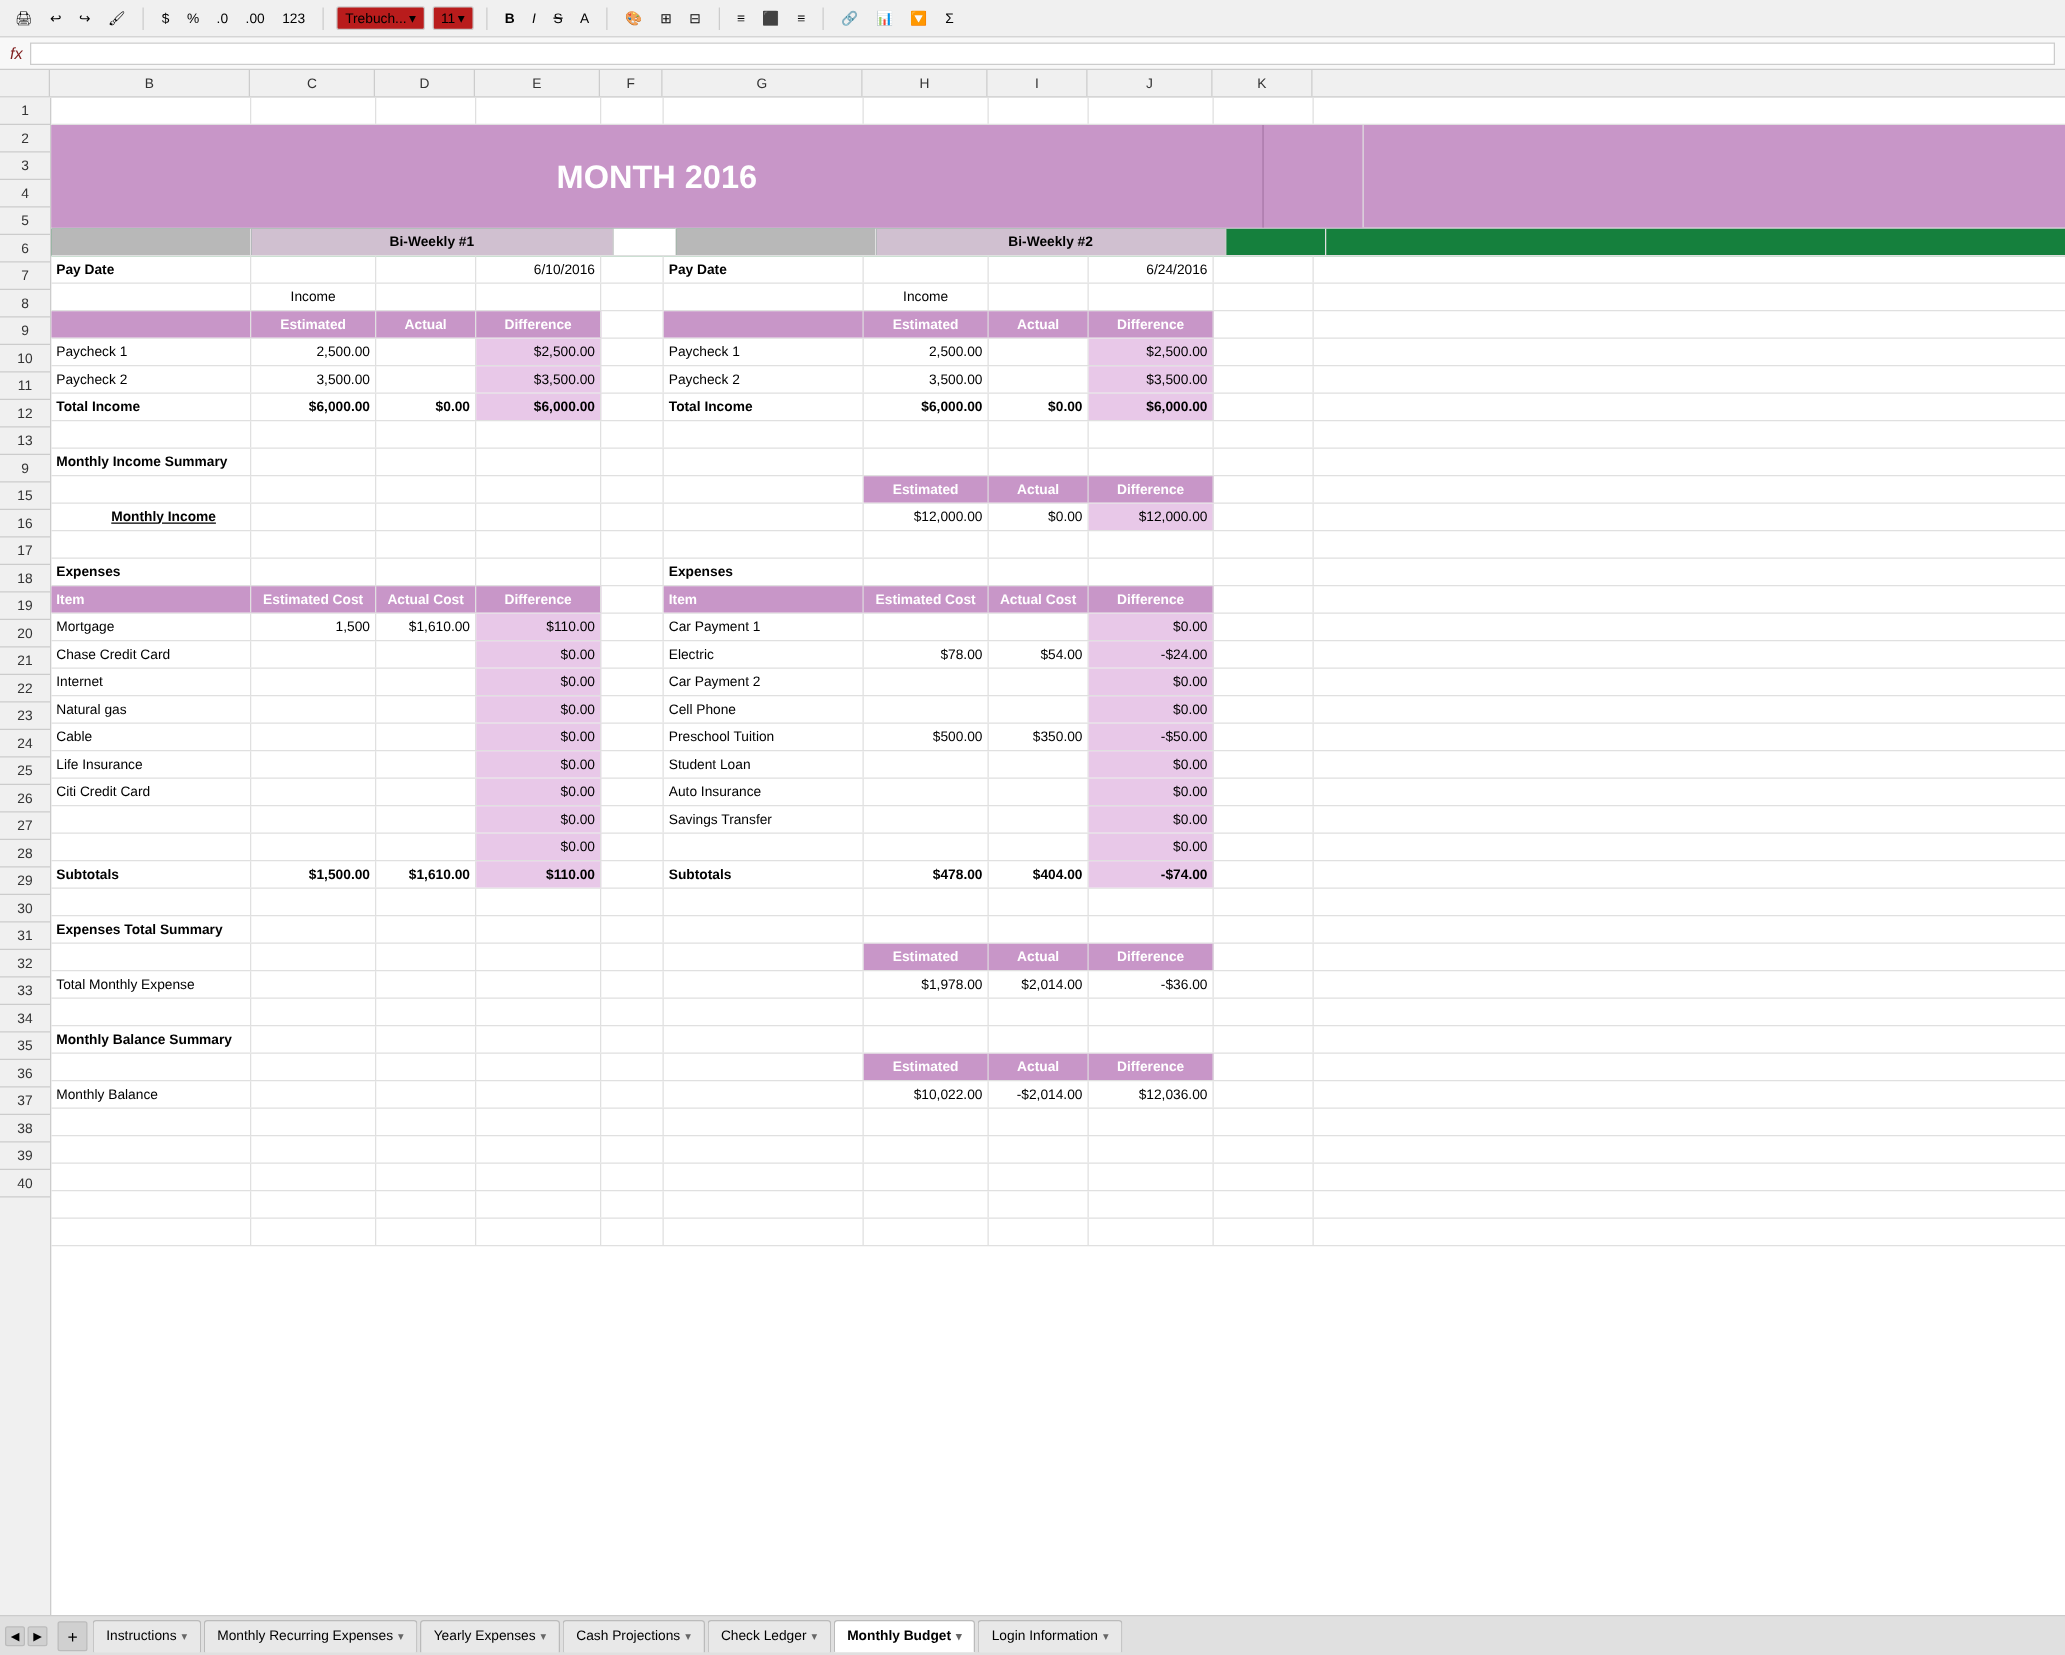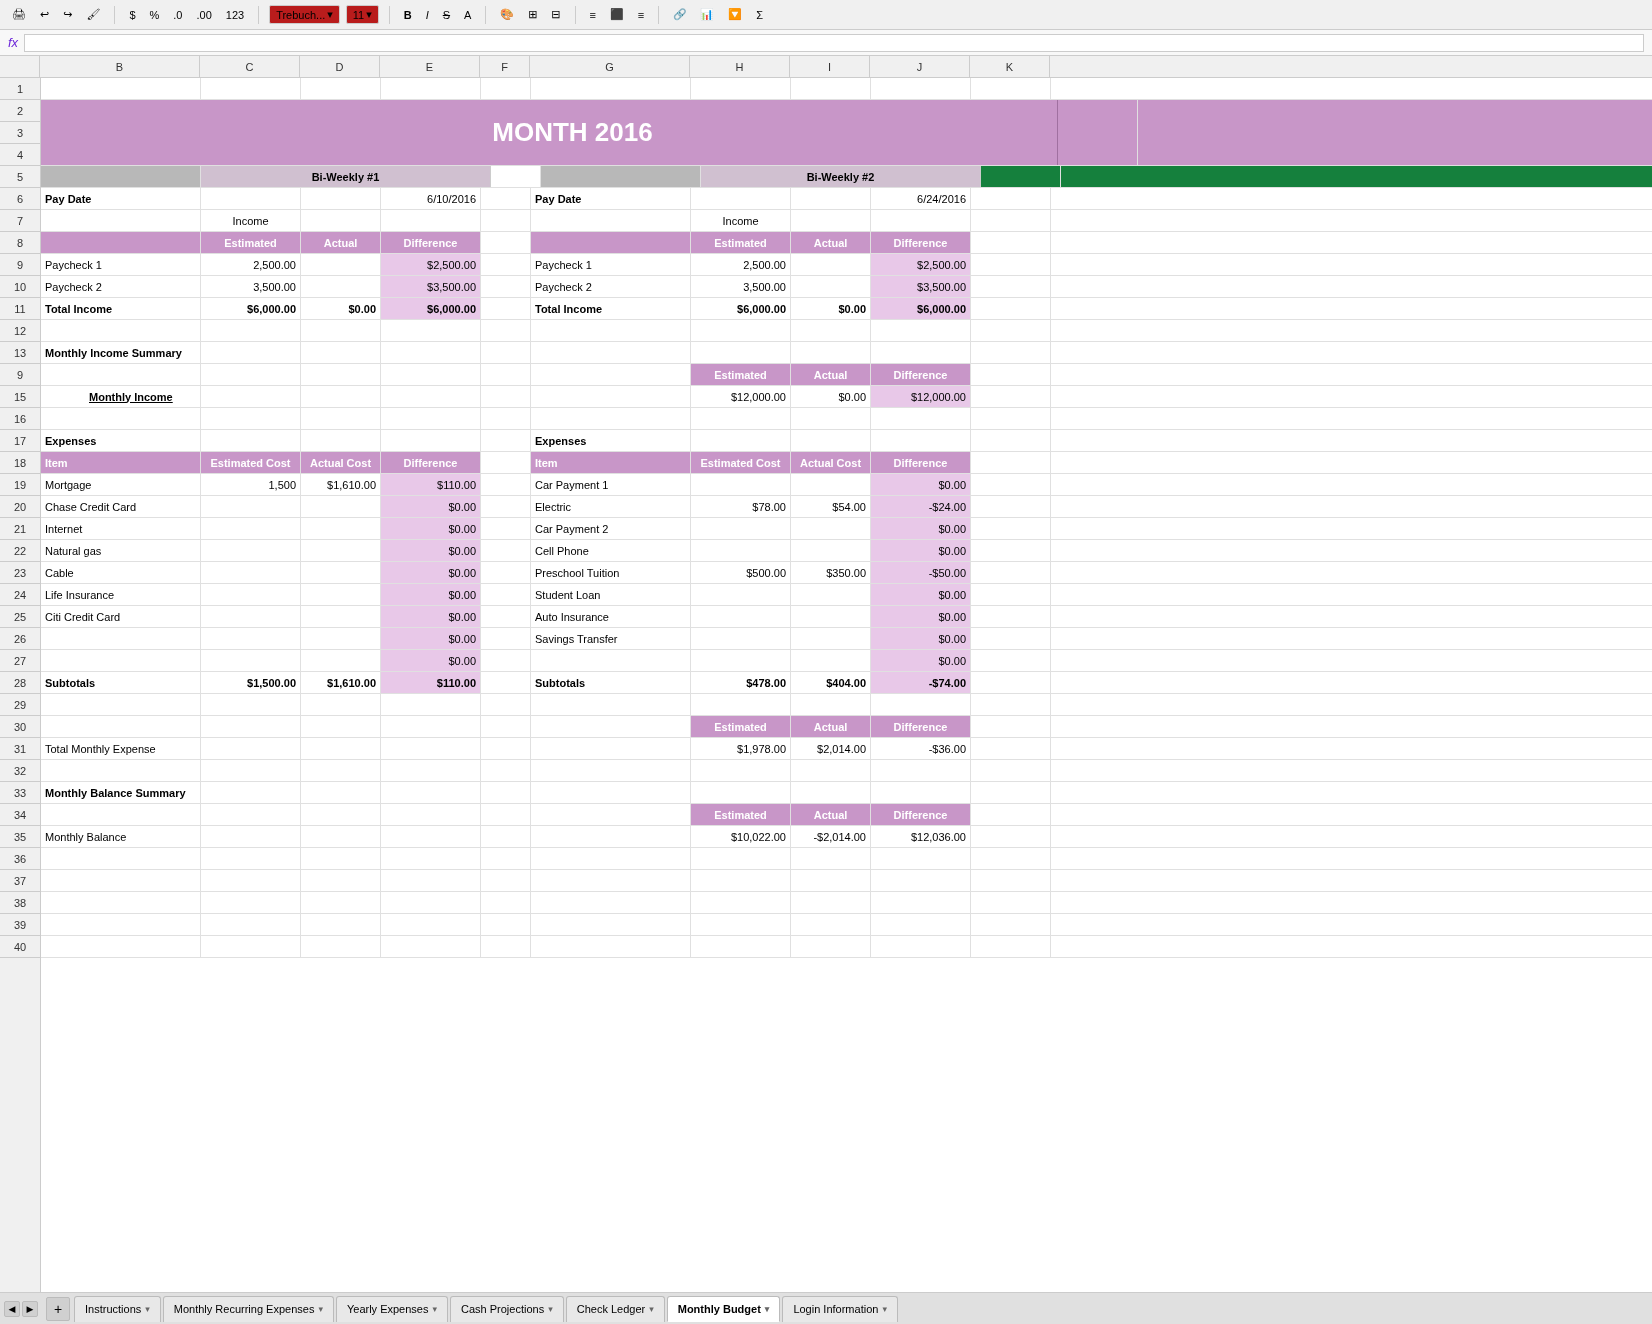--- a/index.html
+++ b/index.html
@@ -46,21 +46,21 @@
     .formula-bar {
       height: 26px;
       background: #f8f8f8;
       border-bottom: 1px solid #ccc;
       display: flex;
       align-items: center;
       padding: 0 8px;
       gap: 6px;
       font-size: 12px;
     }
-    .fx-label { font-style: italic; font-size: 13px; color: #6d28d9; }
+    .fx-label { font-style: italic; font-size: 13px; color: #7f1d1d; }
     .formula-input {
       flex: 1;
       border: 1px solid #ccc;
       padding: 2px 4px;
       font-size: 11px;
     }
 
     
     .spreadsheet-container {
       display: flex;
@@ -353,21 +353,21 @@
         <div class="cell w-d"></div>
         <div class="cell w-e"></div>
         <div class="cell w-f"></div>
         <div class="cell w-g"></div>
         <div class="cell w-h"></div>
         <div class="cell w-i"></div>
         <div class="cell w-j"></div>
         <div class="cell w-k"></div>
       </div>
 
-      <div class="grid-row" style="height:66px; background:#c896c8;padding-left:47px;">
+      <div class="grid-row" style="height:83px; background:#c896c8;">
         <div class="cell w-b title-cell" style="width:970px; border-right:1px solid #a070a0;">MONTH 2016</div>
         <div class="cell w-k" style="background:#c896c8;"></div>
       </div>
 
       <div class="grid-row" style="background:#15803d;">
         <div class="cell w-b section-header"></div>
         <div class="cell center bold" style="width:290px; background:#d0c0d0; border-right:1px solid #ccc;">Bi-Weekly #1</div>
         <div class="cell w-f" style="background:white;"></div>
         <div class="cell w-g section-header"></div>
         <div class="cell center bold" style="width:280px; background:#d0c0d0; border-right:1px solid #ccc;">Bi-Weekly #2</div>
@@ -679,20 +679,32 @@
         <div class="cell w-d"></div>
         <div class="cell w-e"></div>
         <div class="cell w-f"></div>
         <div class="cell w-g"></div>
         <div class="cell w-h"></div>
         <div class="cell w-i"></div>
         <div class="cell w-j"></div>
         <div class="cell w-k"></div>
       </div>
 
+      <div class="grid-row">
+        <div class="cell w-b bold">Expenses Total Summary</div>
+        <div class="cell w-c"></div>
+        <div class="cell w-d"></div>
+        <div class="cell w-e"></div>
+        <div class="cell w-f"></div>
+        <div class="cell w-g"></div>
+        <div class="cell w-h"></div>
+        <div class="cell w-i"></div>
+        <div class="cell w-j"></div>
+        <div class="cell w-k"></div>
+      </div>
 
       <div class="grid-row">
         <div class="cell w-b"></div>
         <div class="cell w-c"></div>
         <div class="cell w-d"></div>
         <div class="cell w-e"></div>
         <div class="cell w-f"></div>
         <div class="cell w-g"></div>
         <div class="cell w-h bg-purple bold center">Estimated</div>
         <div class="cell w-i bg-purple bold center">Actual</div>

